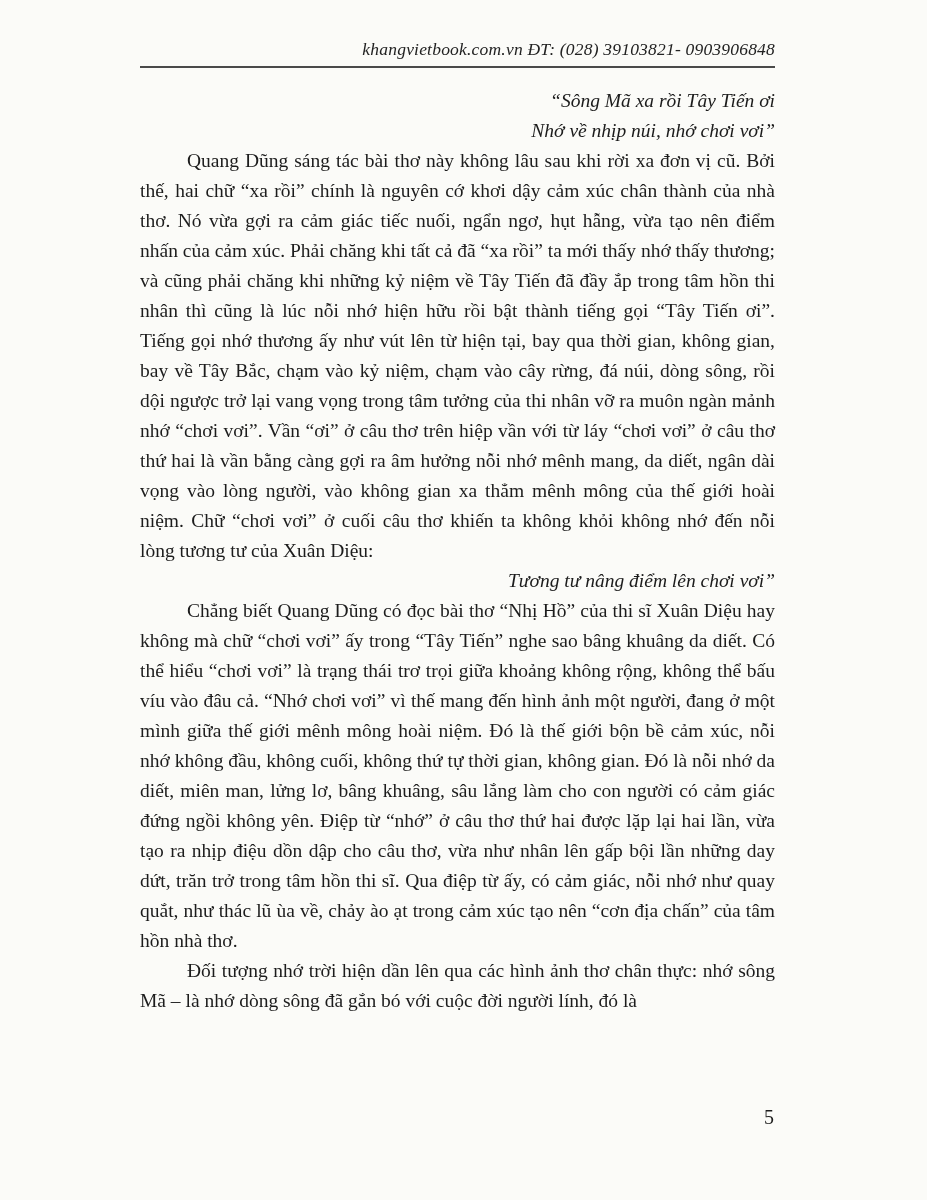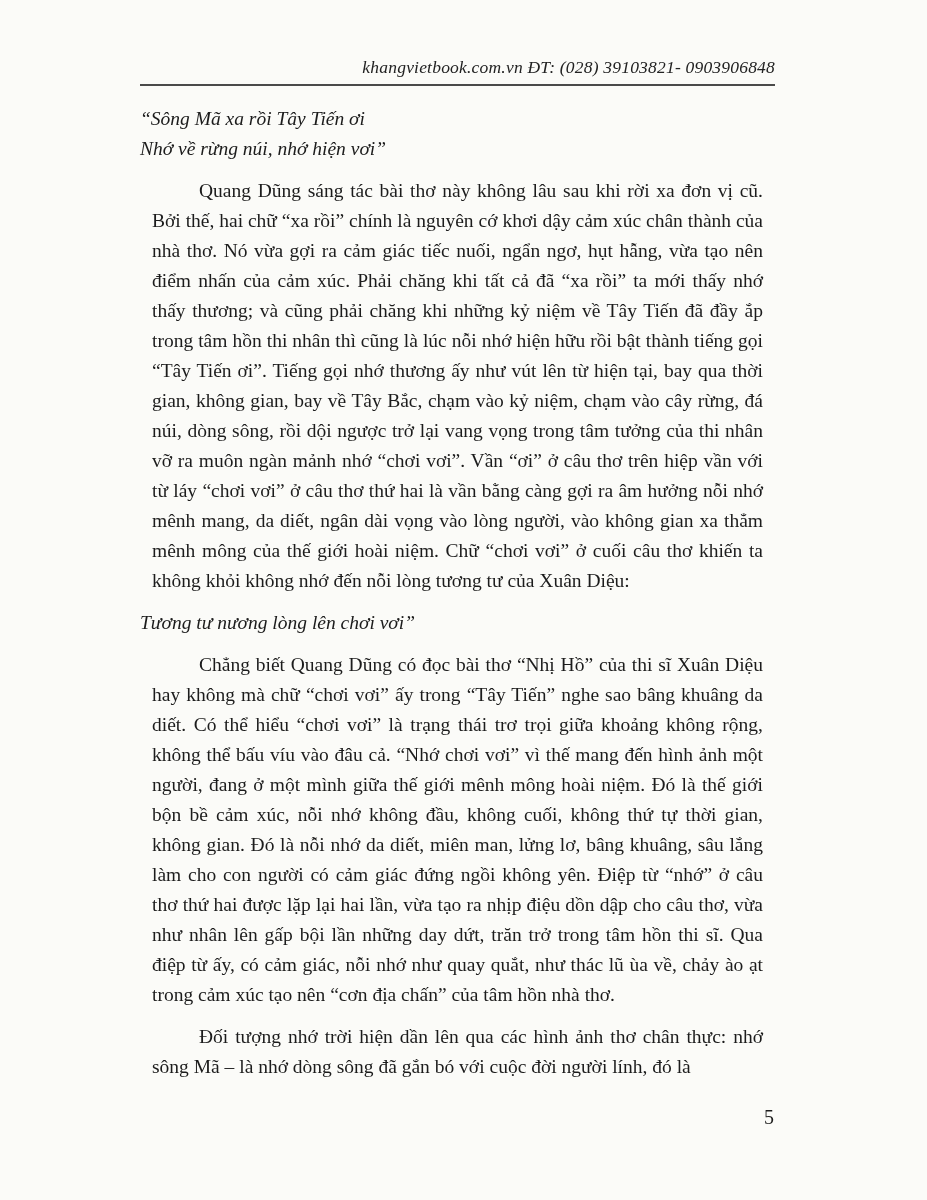--- a/index.html
+++ b/index.html
@@ -12,21 +12,21 @@
     background: #fbfbf8;
     font-family: "Liberation Serif", "DejaVu Serif", serif;
     color: #1c1c1c;
     overflow: hidden;
   }
   .page {
     position: relative;
     width: 912px;
     height: 1200px;
     box-sizing: border-box;
-    padding: 56px 137px 0 140px;
+    padding: 38px 137px 0 140px;
     background: #fbfbf8;
   }
   .page-header {
     margin-bottom: 18px;
   }
   .header-text {
     font-style: italic;
     font-size: 17.5px;
     line-height: 22px;
     text-align: right;
@@ -37,28 +37,28 @@
     margin-top: 6px;
     border-bottom: 2px solid #4a4a4a;
     height: 0;
   }
   .page-body {
     font-size: 19.5px;
     line-height: 30px;
     text-align: justify;
   }
   .poem {
-    text-align: left;
+    text-align: right;
     font-style: italic;
   }
   .poem-line {
     line-height: 30px;
   }
   .para {
-    margin: 12px;
+    margin: 0;
     text-indent: 47px;
   }
   .page-number {
     position: absolute;
     top: 1106px;
     right: 138px;
     font-size: 20px;
     color: #1c1c1c;
   }
 </style>
@@ -69,27 +69,27 @@
 
   <header class="page-header">
     <div class="header-text">khangvietbook.com.vn  ĐT: (028) 39103821- 0903906848</div>
     <div class="header-rule"></div>
   </header>
 
   <main class="page-body">
 
     <div class="poem">
       <div class="poem-line">“Sông Mã xa rồi Tây Tiến ơi</div>
-      <div class="poem-line">Nhớ về rừng núi, nhớ hiện vơi”</div>
+      <div class="poem-line">Nhớ về nhịp núi, nhớ chơi vơi”</div>
     </div>
 
     <p class="para">Quang Dũng sáng tác bài thơ này không lâu sau khi rời xa đơn vị cũ. Bởi thế, hai chữ “xa rồi” chính là nguyên cớ khơi dậy cảm xúc chân thành của nhà thơ. Nó vừa gợi ra cảm giác tiếc nuối, ngẩn ngơ, hụt hẫng, vừa tạo nên điểm nhấn của cảm xúc. Phải chăng khi tất cả đã “xa rồi” ta mới thấy nhớ thấy thương; và cũng phải chăng khi những kỷ niệm về Tây Tiến đã đầy ắp trong tâm hồn thi nhân thì cũng là lúc nỗi nhớ hiện hữu rồi bật thành tiếng gọi “Tây Tiến ơi”. Tiếng gọi nhớ thương ấy như vút lên từ hiện tại, bay qua thời gian, không gian, bay về Tây Bắc, chạm vào kỷ niệm, chạm vào cây rừng, đá núi, dòng sông, rồi dội ngược trở lại vang vọng trong tâm tưởng của thi nhân vỡ ra muôn ngàn mảnh nhớ “chơi vơi”. Vần “ơi” ở câu thơ trên hiệp vần với từ láy “chơi vơi” ở câu thơ thứ hai là vần bằng càng gợi ra âm hưởng nỗi nhớ mênh mang, da diết, ngân dài vọng vào lòng người, vào không gian xa thẳm mênh mông của thế giới hoài niệm. Chữ “chơi vơi” ở cuối câu thơ khiến ta không khỏi không nhớ đến nỗi lòng tương tư của Xuân Diệu:</p>
 
     <div class="poem">
-      <div class="poem-line">Tương tư nương lòng lên chơi vơi”</div>
+      <div class="poem-line">Tương tư nâng điểm lên chơi vơi”</div>
     </div>
 
     <p class="para">Chẳng biết Quang Dũng có đọc bài thơ “Nhị Hồ” của thi sĩ Xuân Diệu hay không mà chữ “chơi vơi” ấy trong “Tây Tiến” nghe sao bâng khuâng da diết. Có thể hiểu “chơi vơi” là trạng thái trơ trọi giữa khoảng không rộng, không thể bấu víu vào đâu cả. “Nhớ chơi vơi” vì thế mang đến hình ảnh một người, đang ở một mình giữa thế giới mênh mông hoài niệm. Đó là thế giới bộn bề cảm xúc, nỗi nhớ không đầu, không cuối, không thứ tự thời gian, không gian. Đó là nỗi nhớ da diết, miên man, lửng lơ, bâng khuâng, sâu lắng làm cho con người có cảm giác đứng ngồi không yên. Điệp từ “nhớ” ở câu thơ thứ hai được lặp lại hai lần, vừa tạo ra nhịp điệu dồn dập cho câu thơ, vừa như nhân lên gấp bội lần những day dứt, trăn trở trong tâm hồn thi sĩ. Qua điệp từ ấy, có cảm giác, nỗi nhớ như quay quắt, như thác lũ ùa về, chảy ào ạt trong cảm xúc tạo nên “cơn địa chấn” của tâm hồn nhà thơ.</p>
 
     <p class="para">Đối tượng nhớ trời hiện dần lên qua các hình ảnh thơ chân thực: nhớ sông Mã – là nhớ dòng sông đã gắn bó với cuộc đời người lính, đó là</p>
 
   </main>
 
   <div class="page-number">5</div>
 

